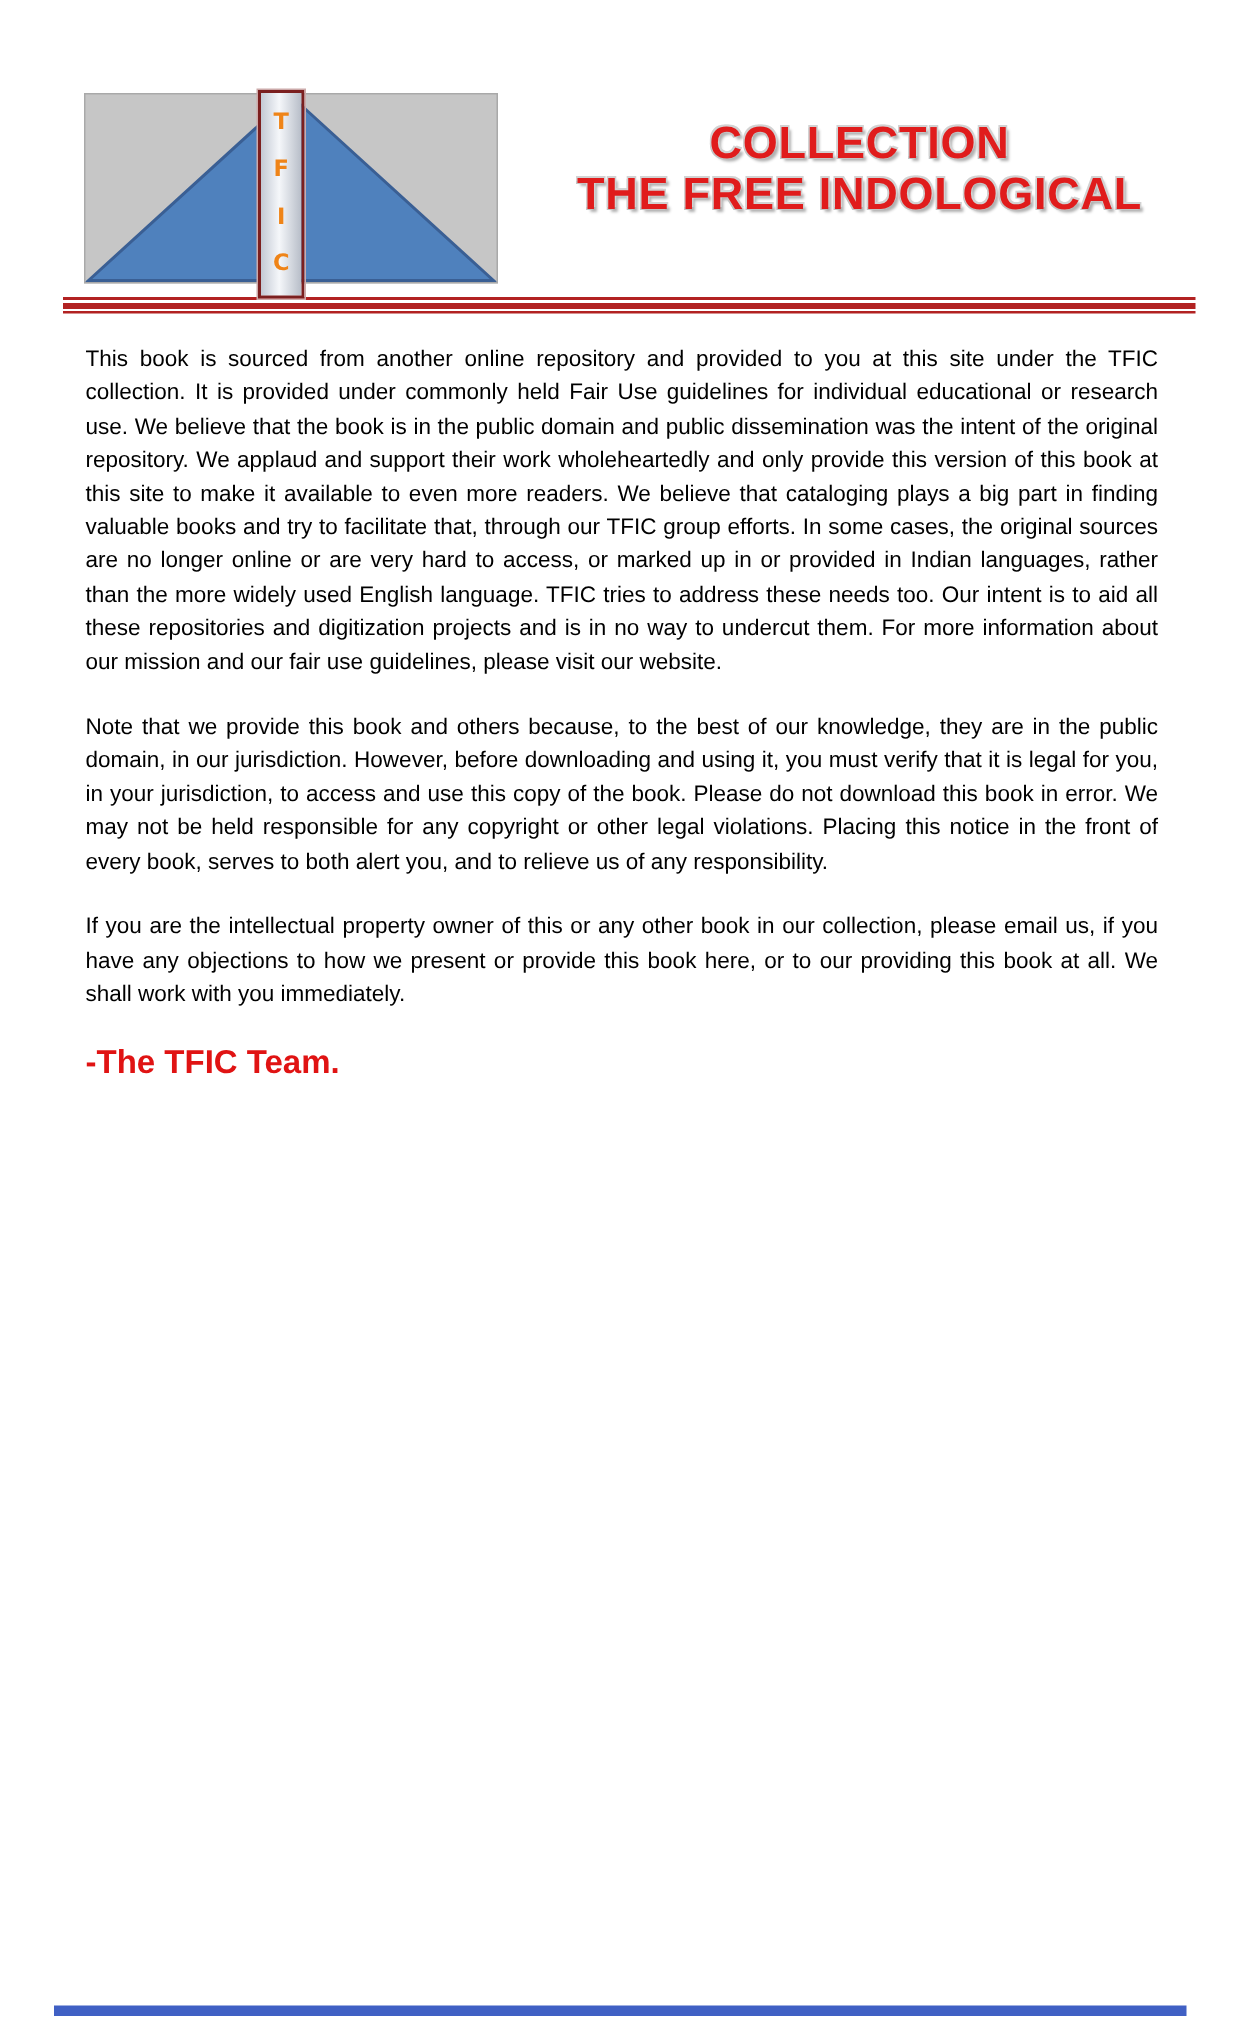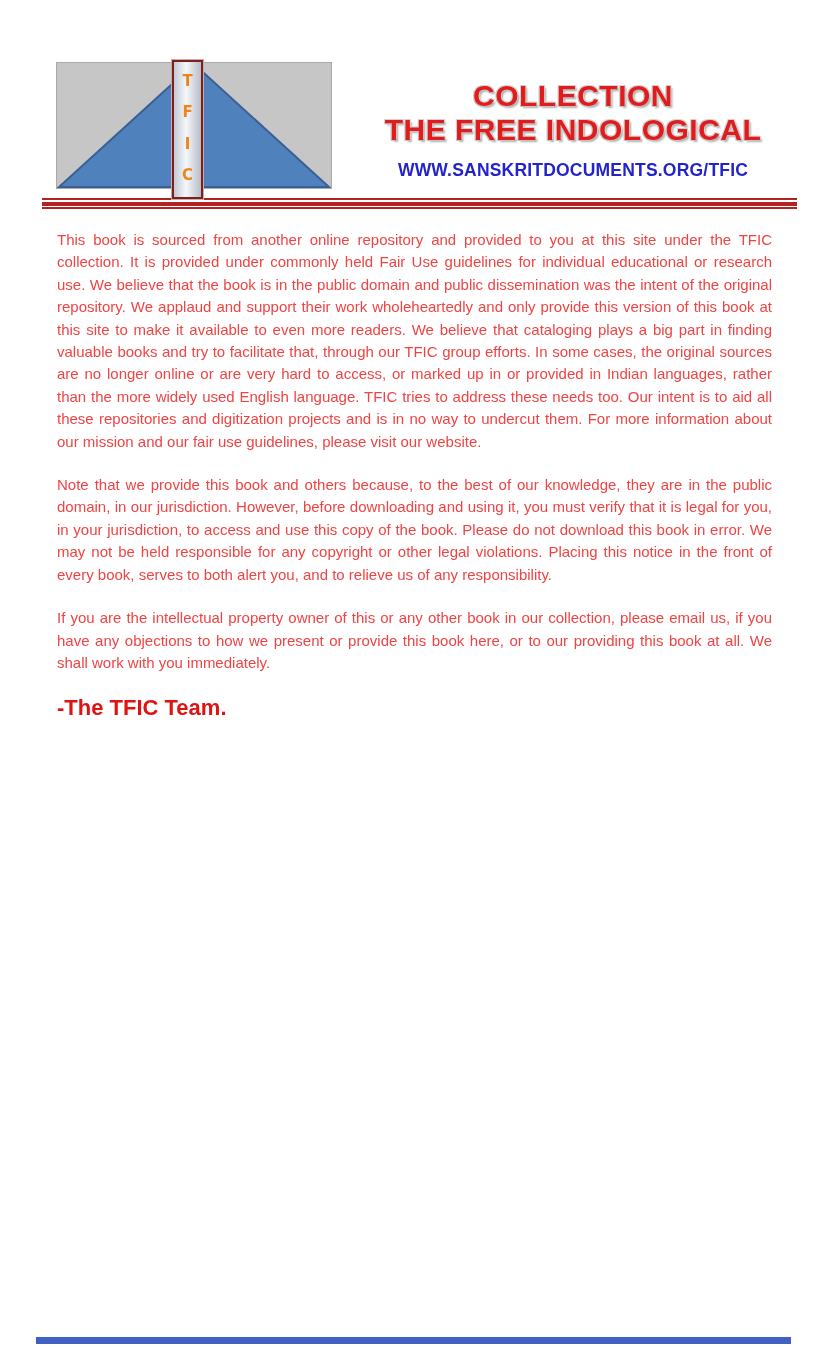--- a/index.html
+++ b/index.html
@@ -74,21 +74,21 @@
     margin:34px 0 0;
     text-align:center;
     color:#191919;
     font-size:30px;line-height:36px;
     font-weight:bold;
     letter-spacing:0.4px;
   }
   .content{margin:20px 56px 0 57px;}
   .content p{
     margin:0 0 21px;
-    color:#ef4444;
+    color:#000000;
     font-size:15px;line-height:22.4px;
     text-align:justify;
   }
   .content p.bold{font-weight:normal;}
   .signature{
     margin-top:6px;
     color:#e01313;
     font-weight:bold;
     font-size:22px;line-height:26px;
   }
@@ -115,21 +115,20 @@
         <span class="logo-letter">T</span>
         <span class="logo-letter">F</span>
         <span class="logo-letter">I</span>
         <span class="logo-letter">C</span>
       </div>
     </div>
 
     <div class="title-block">
       <div class="title-line title-line2">COLLECTION</div>
       <div class="title-line title-line1">THE FREE INDOLOGICAL</div>
-      <div class="header-url">WWW.SANSKRITDOCUMENTS.ORG/TFIC</div>
     </div>
 
   </header>
 
   <div class="divider"></div>
 
   <main>
 
     <div class="content">
       <p>This book is sourced from another online repository and provided to you at this site under the TFIC collection. It is provided under commonly held Fair Use guidelines for individual educational or research use. We believe that the book is in the public domain and public dissemination was the intent of the original repository. We applaud and support their work wholeheartedly and only provide this version of this book at this site to make it available to even more readers. We believe that cataloging plays a big part in finding valuable books and try to facilitate that, through our TFIC group efforts. In some cases, the original sources are no longer online or are very hard to access, or marked up in or provided in Indian languages, rather than the more widely used English language. TFIC tries to address these needs too. Our intent is to aid all these repositories and digitization projects and is in no way to undercut them. For more information about our mission and our fair use guidelines, please visit our website.</p>

